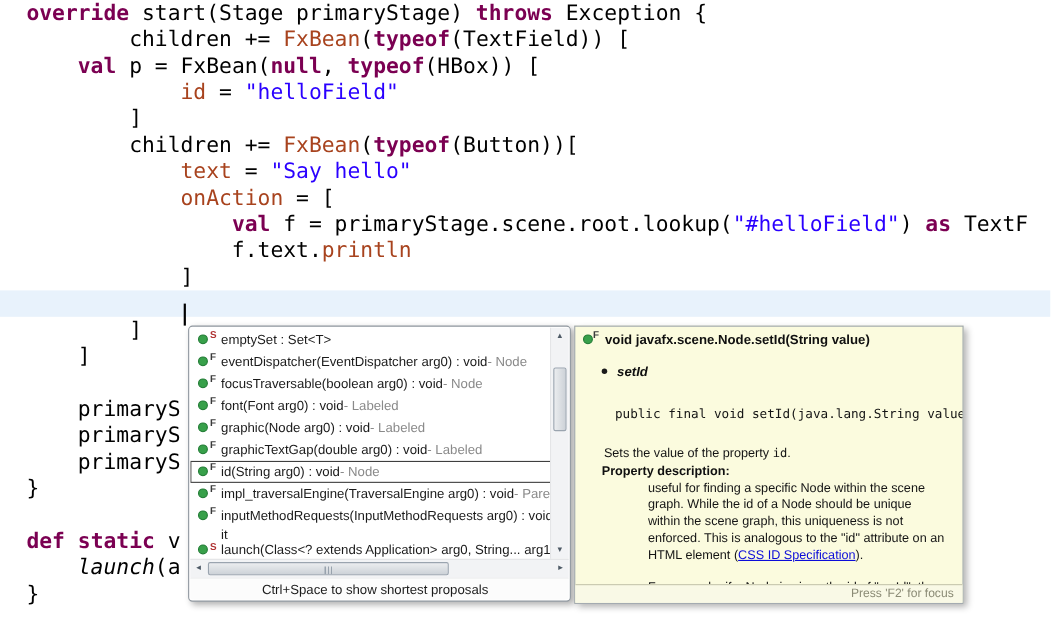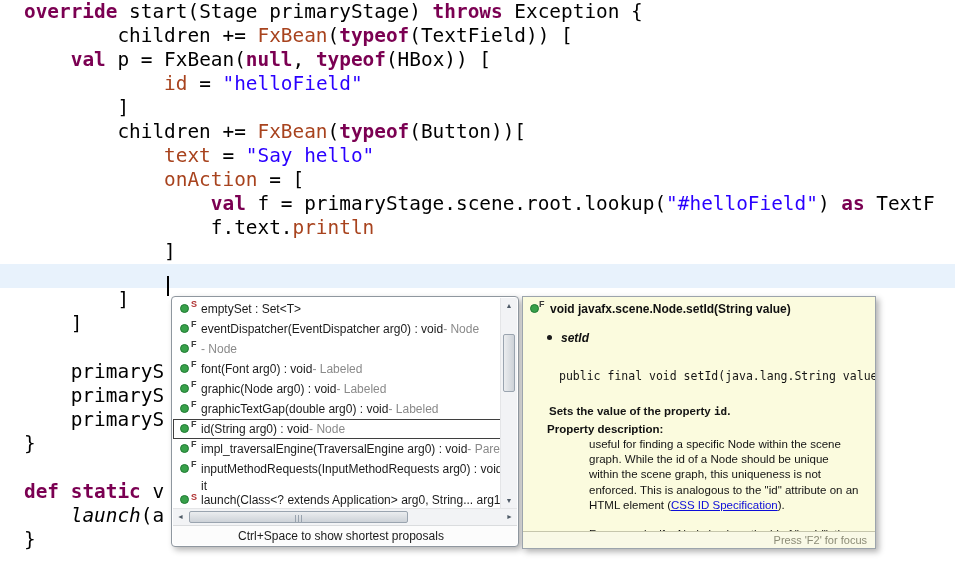--- a/index.html
+++ b/index.html
@@ -67,21 +67,21 @@
                       background:var(--icon_green); border:1px solid var(--icon_green_dark); }
   #doc-header .deco { position:absolute; left:9px; top:-2px; font-size:9px; font-weight:bold;
                       font-style:normal; color:var(--deco_final); }
   #doc-title { font-size:12px; font-weight:bold; color:#101010; padding-top:1px; white-space:nowrap; }
   #doc-bullet { position:absolute; left:24px; top:34px; font-size:12px; color:#101010; }
   #doc-bullet .bdot { display:inline-block; width:5px; height:5px; border-radius:50%; background:#1a1a1a;
                       margin-right:9px; vertical-align:2px; }
   #doc-term { font-weight:bold; font-style:italic; }
   #doc-sig { position:absolute; left:36px; top:72px; white-space:nowrap;
              font-family:"DejaVu Sans Mono","Liberation Mono",monospace; font-size:11.5px; color:#141414; }
-  #doc-summary { position:absolute; left:26px; top:108px; font-size:11.5px; color:#141414; white-space:nowrap;font-weight:bold; }
+  #doc-summary { position:absolute; left:26px; top:108px; font-size:11.5px; color:#141414; white-space:nowrap; }
   #doc-prop { position:absolute; left:24px; top:126px; font-size:11.5px; font-weight:bold; color:#101010; }
   #doc-desc { position:absolute; left:66px; top:140px; font-size:11.5px; line-height:15.2px;
               color:#141414; white-space:nowrap; }
   #doc-cut { position:absolute; left:66px; top:231px; font-size:11.5px; color:#141414; white-space:nowrap; }
   .mono { font-family:"DejaVu Sans Mono","Liberation Mono",monospace; font-size:11px; }
   .doclink { color:var(--link); text-decoration:underline; cursor:pointer; }
   #doc-footer { position:absolute; left:0; right:0; bottom:0; height:17px;
                 background:#F9F9E6; border-top:1px solid #C6C6AC;
                 text-align:right; padding:2px 8px 0 0; font-size:11px; color:#8B8B76; }
 </style>
@@ -132,20 +132,21 @@
           <i class="deco deco-F">F</i>
         </span>
         <span class="comp-label">eventDispatcher(EventDispatcher arg0) : void</span>
         <span class="comp-qual"> - Node</span>
       </div>
       <div class="comp-item">
         <span class="comp-icon">
           <i class="ball"></i>
           <i class="deco deco-F">F</i>
         </span>
+        <span class="comp-label">focusTraversable(boolean arg0) : void</span>
         <span class="comp-qual"> - Node</span>
       </div>
       <div class="comp-item">
         <span class="comp-icon">
           <i class="ball"></i>
           <i class="deco deco-F">F</i>
         </span>
         <span class="comp-label">font(Font arg0) : void</span>
         <span class="comp-qual"> - Labeled</span>
       </div>

